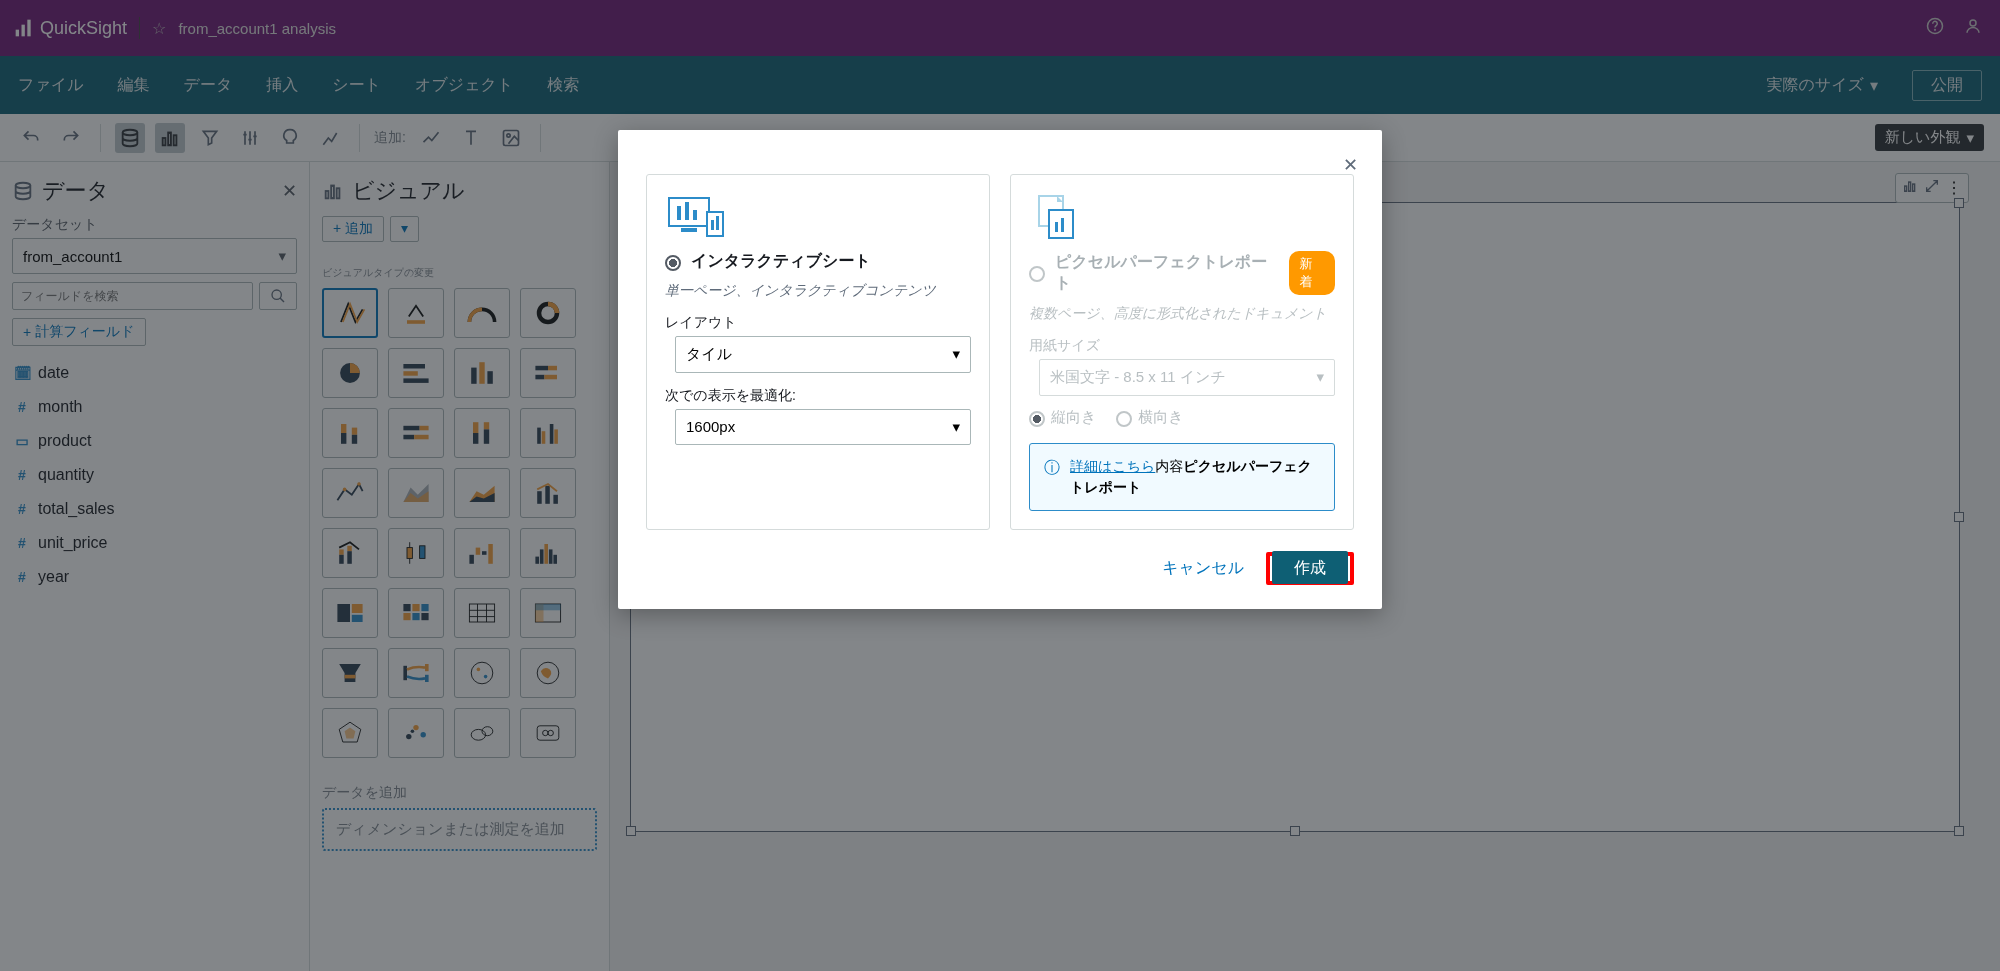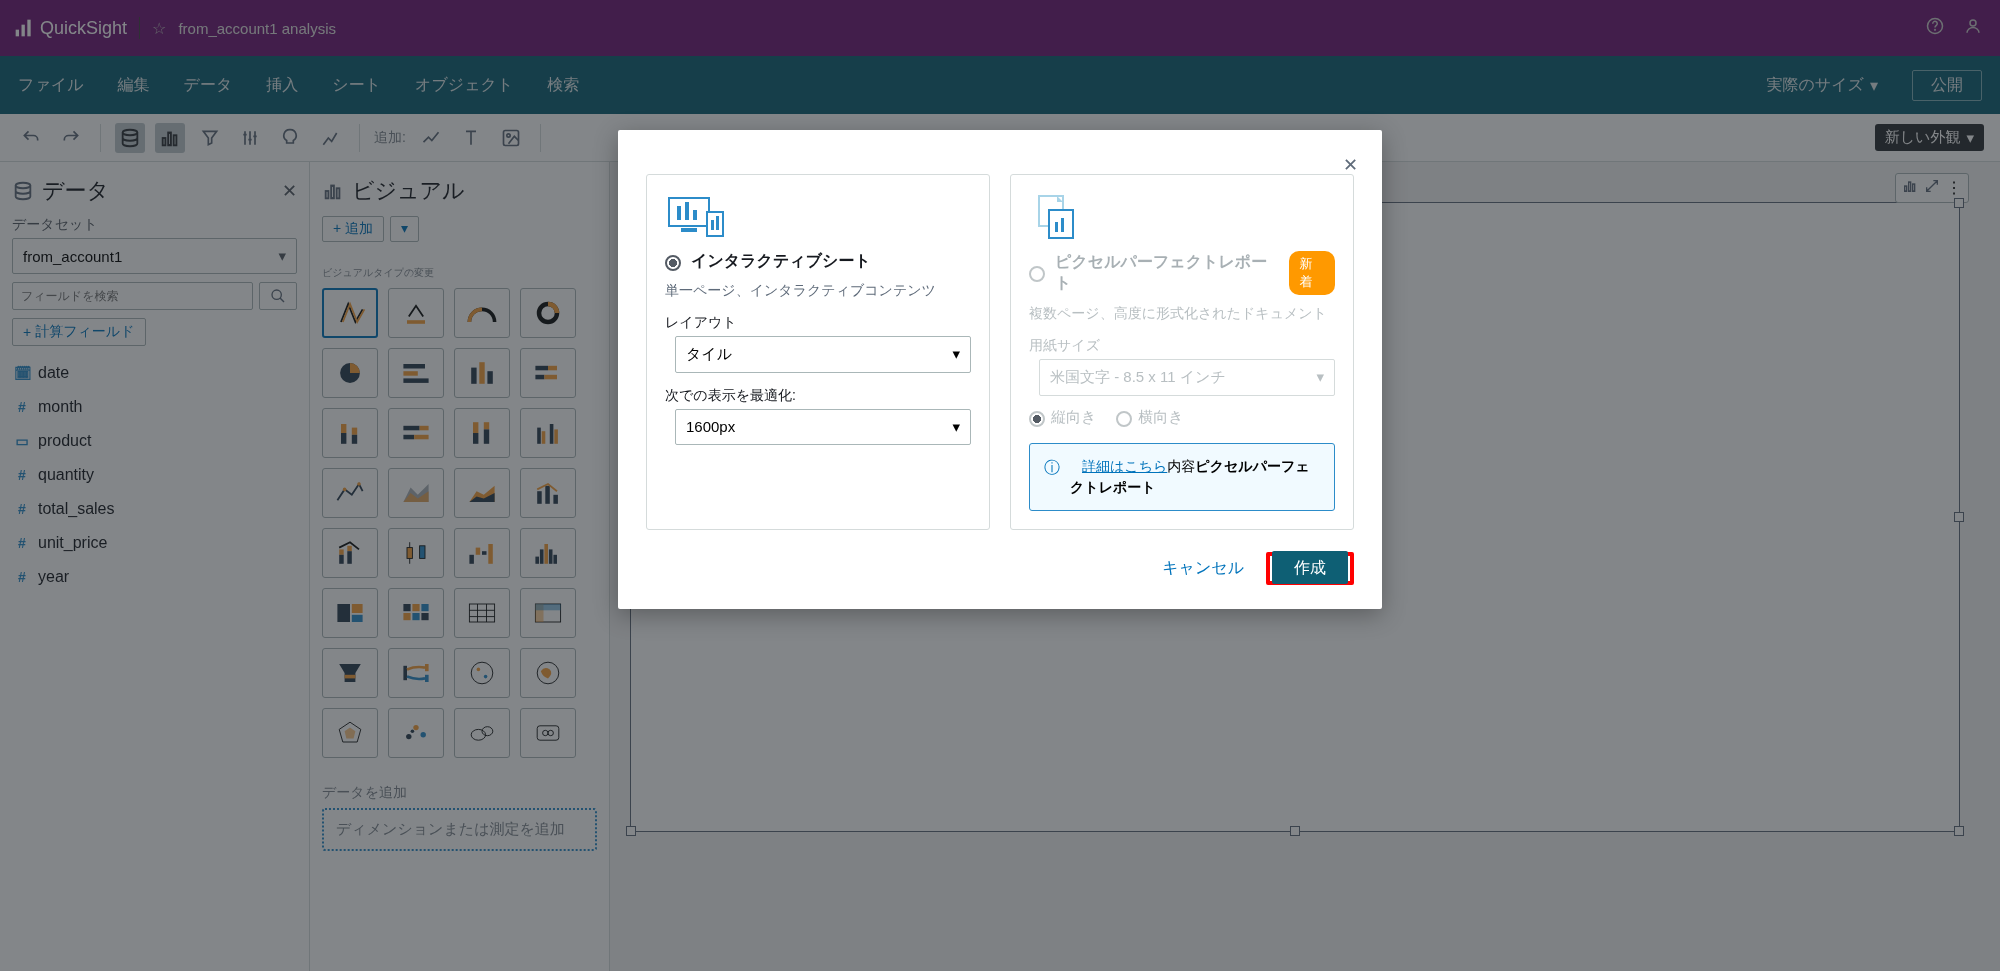--- a/index.html
+++ b/index.html
@@ -83,32 +83,32 @@
 .modal-body { display: flex; gap: 20px; margin-top: 18px; }
 .opt-card { flex: 1; border: 1px solid #d5dbdb; border-radius: 3px; padding: 16px 18px 18px; }
 .opt-card.selected { border: 1px solid #d5dbdb; box-shadow: none; }
 .opt-icon { height: 50px; display: flex; align-items: center; }
 .opt-row { display: flex; align-items: center; gap: 10px; margin: 10px 0; }
 .radio-o { width: 16px; height: 16px; border-radius: 50%; border: 2px solid #5f6b7a; display: inline-block; flex-shrink: 0; margin-top:2px; }
 .radio-o.on { border-color: #545b64; background: radial-gradient(circle, #545b64 45%, #fff 50%); }
 .radio-o.dis { border-color: #c0c6c8; }
 .opt-label { font-size: 16px; font-weight: 600; color: #16191f; }
 .opt-label.dis { color: #a8b0b4; }
-.opt-desc { font-size: 14px; color: #5f6b7a; margin-top: 2px; }
+.opt-desc { font-size: 14px; color: #5f6b7a; margin-top: 2px; font-style: italic; }
 .opt-desc.dis { color: #b8bfc2; }
 .badge-new { background: #ff9900; color: #fff; font-size: 13px; padding: 4px 10px; border-radius: 10px; margin-left: auto; }
 .fld-lbl { font-size: 14px; color: #16191f; margin: 14px 0 4px; }
 .fld-lbl.dis { color: #b8bfc2; }
 .dd-modal { border: 1px solid #aab7b8; border-radius: 2px; padding: 8px 10px; display: flex; font-size: 15px; cursor: pointer; background: #fff; margin-left: 10px; }
 .dd-modal.dis { border-color: #d5dbdb; color: #b8bfc2; cursor: default; }
 .dd-modal .caret { margin-left: auto; }
 .radio-row { display: flex; gap: 20px; margin-top: 12px; font-size: 15px; }
 .info-box { border: 1px solid #2c8cc9; background: #f1faff; border-radius: 3px; padding: 12px 14px; display: flex; gap: 10px; margin-top: 16px; font-size: 14px; line-height: 1.5; }
 .info-box .info-icon { color: #0073bb; font-size: 16px; flex-shrink: 0; }
-.info-box a { color: #0073bb; text-decoration: underline; margin-left: 12px; }
+.info-box a { color: #0073bb; text-decoration: underline; }
 .modal-footer { display: flex; justify-content: flex-end; gap: 18px; margin-top: 20px; align-items: center; }
 .btn-cancel { color: #0073bb; font-size: 16px; cursor: pointer; padding: 8px 4px; }
 .btn-primary { background: #0e5f74; color: #fff; padding: 8px 22px; border-radius: 2px; font-size: 16px; cursor: pointer; }
 .highlight-box { border: 4px solid #ff0000; padding: 2px; border-radius: 2px; }
 .c-gray { stroke: #5f6b7a; fill: none; stroke-width: 2; }
 </style>
 </head>
 <body>
 
 <div class="top-header">

